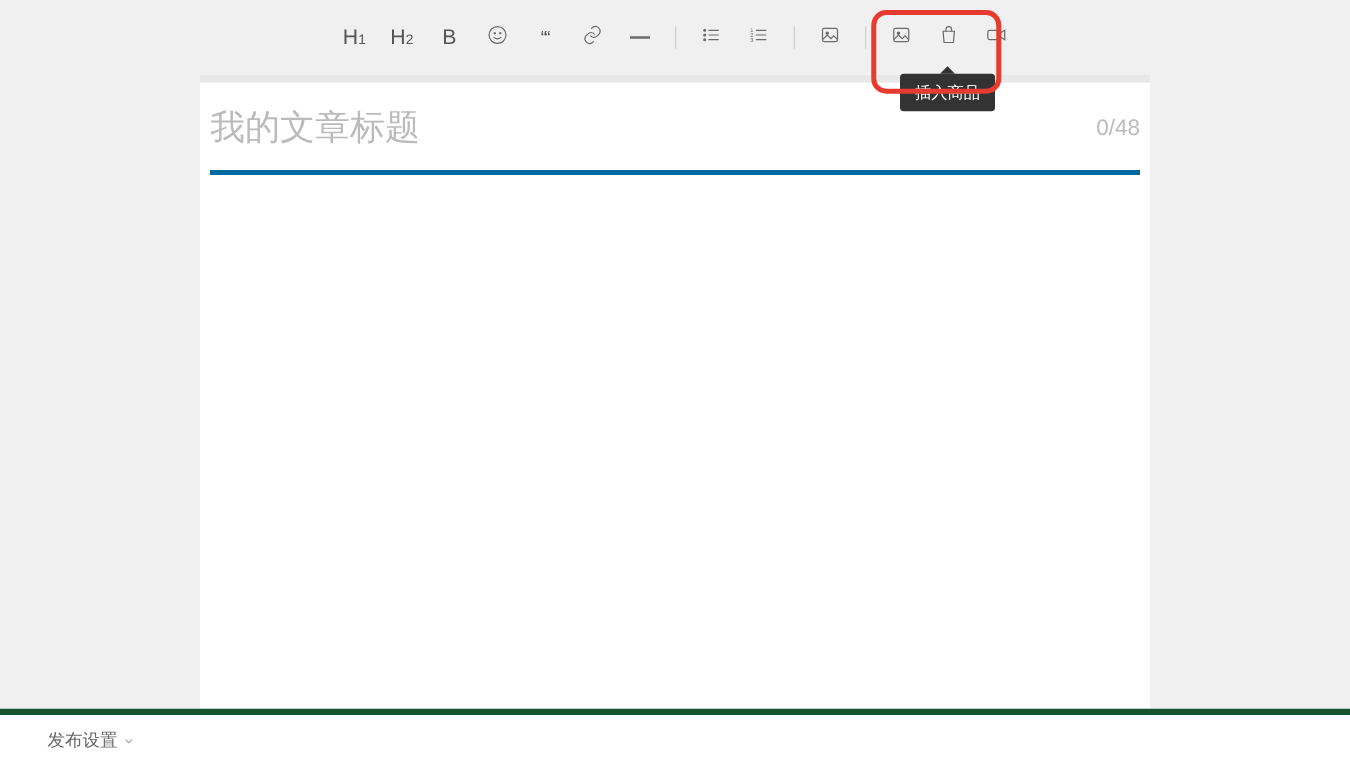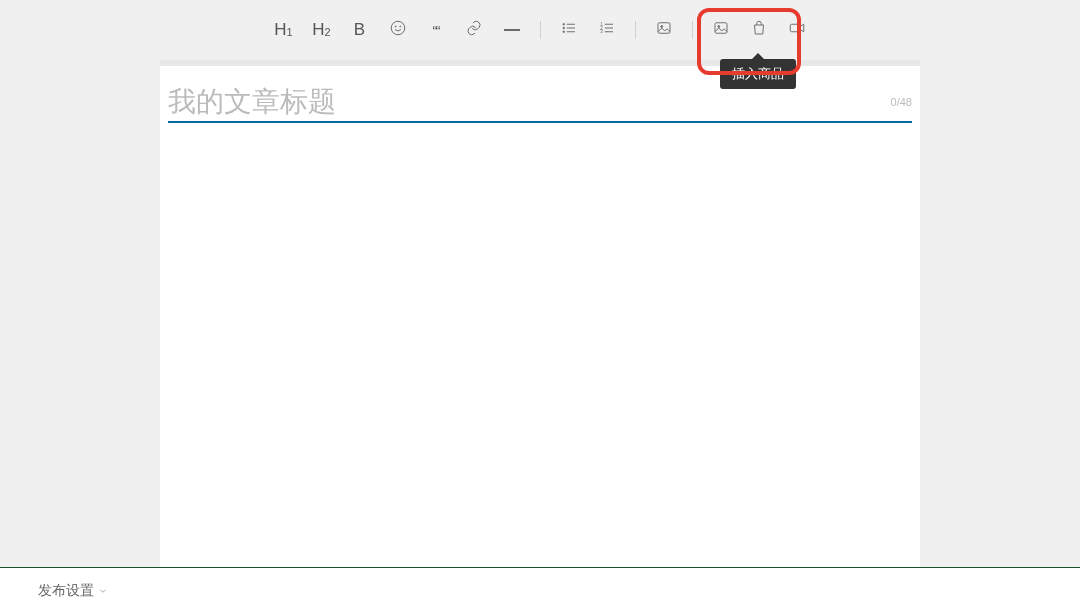--- a/index.html
+++ b/index.html
@@ -90,57 +90,57 @@
       left: 50%;
       transform: translateX(-50%);
       border-left: 6px solid transparent;
       border-right: 6px solid transparent;
       border-bottom: 6px solid #333;
     }
     .title-row {
       display: flex;
       align-items: center;
       justify-content: space-between;
-      border-bottom: 2px solid #0369a1;
-      padding: 0 0 3px 0;
+      border-bottom: 4px solid #0369a1;
+      padding: 0 0 18px 0;
       margin: 0 8px;
     }
     .title-input {
       font-size: 28px;
       color: #bbb;
       border: none;
       outline: none;
       flex: 1;
       background: transparent;
     }
     .title-input::placeholder {
       color: #bbb;
     }
     .char-count {
-      font-size: 11px;
+      font-size: 18px;
       color: #bbb;
       margin-left: 12px;
     }
     .gray-strip {
       position: absolute;
       top: 60px;
       left: 160px;
       width: 760px;
       height: 6px;
       background: #e8e8e8;
       z-index: 2;
     }
     .footer-bar {
       position: absolute;
       bottom: 0;
       left: 0;
       width: 100%;
       height: 46px;
       background: #fff;
-      border-top: 1px solid #14532d;
+      border-top: 5px solid #14532d;
       display: flex;
       align-items: center;
       padding: 0 38px;
     }
     .footer-item {
       font-size: 14px;
       color: #666;
       display: flex;
       align-items: center;
       cursor: pointer;

